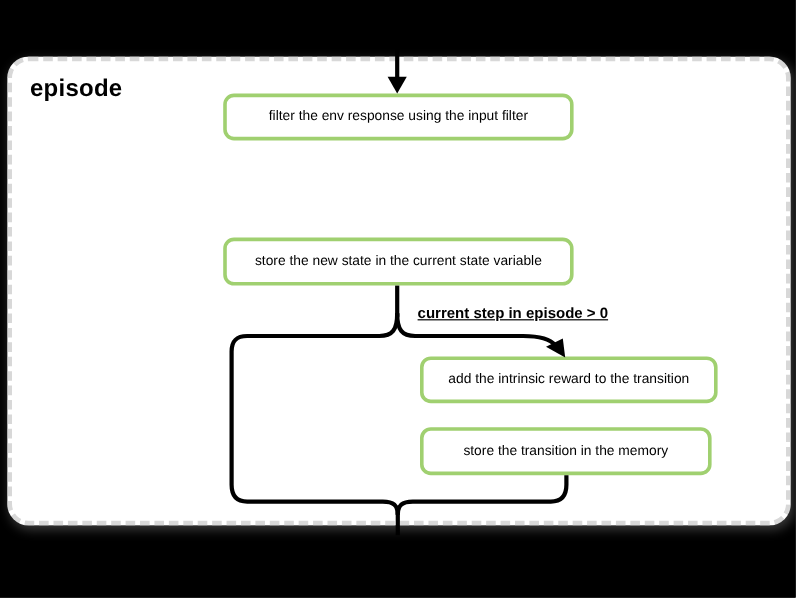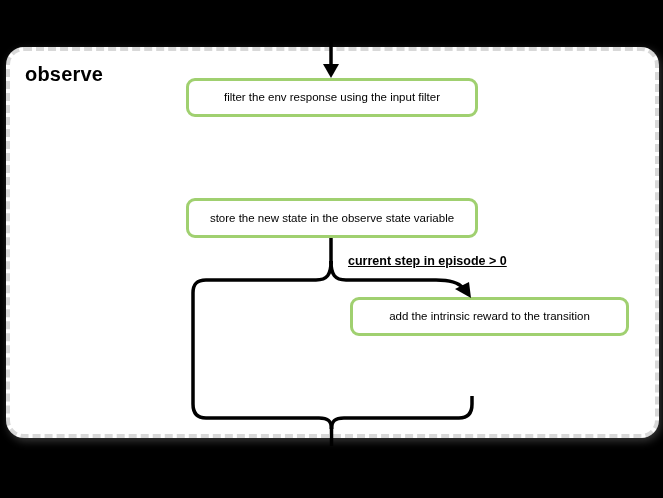--- a/index.html
+++ b/index.html
@@ -50,21 +50,21 @@
     text-align: right;
     font-size: 11.5px;
     line-height: 1.4;
     color: #000000;
     padding: 2px 5px;
     z-index: 3;
   }
   .node-1 { left: 186px; top: 78px;  width: 292px; height: 39px; }
   .node-2 { left: 186px; top: 136px; width: 292px; height: 44px; }
   .node-3 { left: 186px; top: 198px; width: 292px; height: 40px; }
-  .node-4 { left: 350px; top: 297px; width: 279px; height: 39px; }
+  .node-4 { left: 350px; top: 297px; width: 248px; height: 39px; }
   .node-5 { left: 350px; top: 356px; width: 243px; height: 40px; }
   .condition-label {
     position: absolute;
     left: 348px;
     top: 254px;
     font-size: 12.5px;
     font-weight: 700;
     color: #000000;
     z-index: 4;
     white-space: nowrap;
@@ -88,35 +88,38 @@
     stroke: none;
   }
 </style>
 </head>
 <body>
 
 <div id="canvas">
 
   <div class="panel"></div>
 
-  <div class="panel-title">observe</div>
+  <div class="panel-title">episode</div>
 
   <div class="node node-1">
     <span>filter the env response using the input filter</span>
   </div>
 
 
   <div class="node node-3">
-    <span>store the new state in the observe state variable</span>
+    <span>store the new state in the current state variable</span>
   </div>
 
   <div class="node node-4">
     <span>add the intrinsic reward to the transition</span>
   </div>
 
+  <div class="node node-5">
+    <span>store the transition in the memory</span>
+  </div>
 
   <div class="condition-label">current step in episode &gt; 0</div>
 
   <svg class="connectors" width="663" height="498" viewBox="0 0 663 498">
 
     <path d="M331 40 V66"></path>
     <polygon points="323,64 339,64 331,78"></polygon>
 
     <path d="M331 238 V264"></path>
 

